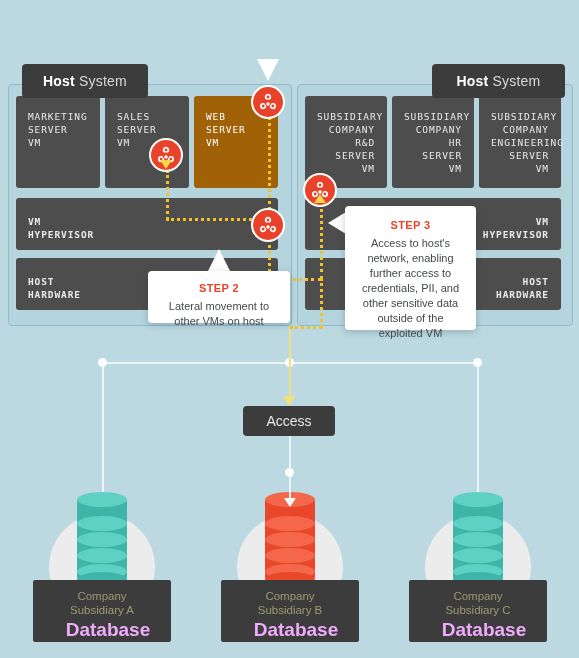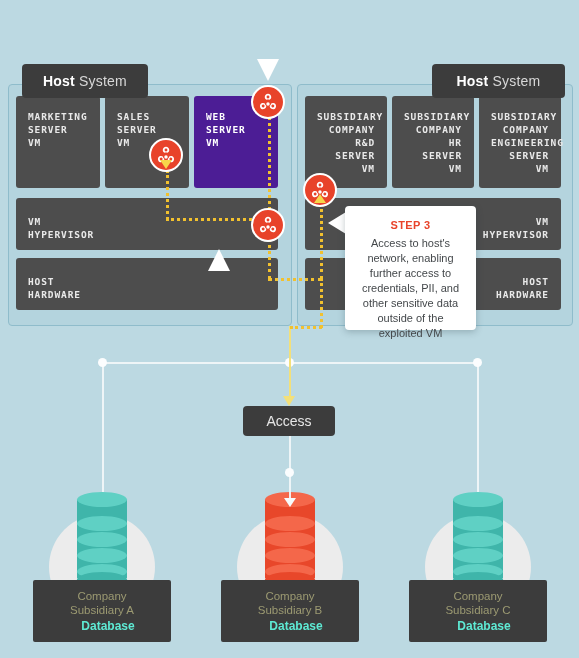--- a/index.html
+++ b/index.html
@@ -38,27 +38,27 @@
   #host-tab-left{left:22px;top:64px;width:126px;}
   #host-tab-right{left:432px;top:64px;width:133px;}
 
   .vmbox{
     position:absolute;
     background:#4d4d4d;
     border-radius:3px;
     color:#e9e9e9;
     font-family:"DejaVu Sans Mono", monospace;
     font-size:9.5px;
-    font-weight:bold;
+    font-weight:normal;
     letter-spacing:.9px;
     line-height:13px;
     padding:14px 12px 0 12px;
     box-sizing:border-box;
   }
-  .vmbox.red{background:#4c1d95;color:#fff;}
+  .vmbox.red{background:#a16207;color:#fff;}
   .vmbox.ralign{text-align:right;}
   .bar{
     position:absolute;
     background:#4d4d4d;
     border-radius:3px;
     color:#e9e9e9;
     font-family:"DejaVu Sans Mono", monospace;
     font-size:9.5px;
     font-weight:bold;
     letter-spacing:.9px;
@@ -140,21 +140,21 @@
   }
   .db-stack{position:absolute;left:50px;top:0px;width:50px;height:110px;z-index:3;}
   .db-disc{position:absolute;left:0;width:50px;height:15px;border-radius:50%/50%;}
   .db-body{position:absolute;left:0;width:50px;}
   .db-label{
     position:absolute;left:6px;top:88px;width:138px;height:62px;
     background:#3c3c3c;border-radius:2px;z-index:5;
     text-align:center;box-sizing:border-box;padding-top:9px;
   }
   .db-label .sub{display:block;color:#9c9a72;font-size:11.5px;line-height:14px;}
-  .db-label .dbname{display:block;color:#5eead4;font-size:12px;font-weight:bold;margin-top:2px;margin-left:12px;}
+  .db-label .dbname{display:block;color:#f0abfc;font-size:19px;font-weight:bold;margin-top:2px;margin-left:12px;}
 </style>
 </head>
 <body>
 
 <div class="stage">
 
   <div class="host-panel" id="host-left"></div>
   <div class="host-panel" id="host-right"></div>
 
   <div class="host-tab" id="host-tab-left">
@@ -273,20 +273,24 @@
         <path d="M32 8c5.2 0 9.4 4.2 9.4 9.4 0 3.6-2 6.7-5 8.3-1.4-.6-2.9-.9-4.4-.9s-3 .3-4.4.9c-3-1.6-5-4.7-5-8.3C22.6 12.2 26.8 8 32 8zm0 5.2a4.2 4.2 0 100 8.4 4.2 4.2 0 000-8.4z"></path>
         <path d="M9.8 48.6c-2.6-4.5-1-10.2 3.5-12.8 3.1-1.8 6.8-1.6 9.6.2.1 1.5.5 3 1.3 4.3.7 1.3 1.7 2.4 2.9 3.2-.2 3.4-2 6.6-5.1 8.4-4.5 2.6-10.2 1-12.2-3.3zm4.5-2.6a4.2 4.2 0 107.3-4.2 4.2 4.2 0 00-7.3 4.2z"></path>
         <path d="M54.2 48.6c-2 4.3-7.7 5.9-12.2 3.3-3.1-1.8-4.9-5-5.1-8.4 1.2-.8 2.2-1.9 2.9-3.2.8-1.3 1.2-2.8 1.3-4.3 2.8-1.8 6.5-2 9.6-.2 4.5 2.6 6.1 8.3 3.5 12.8zm-4.5-2.6a4.2 4.2 0 10-7.3-4.2 4.2 4.2 0 007.3 4.2z"></path>
         <circle cx="32" cy="38" r="5"></circle>
       </g>
     </svg>
   </div>
 
   <div class="tail down" style="left:257px;top:59px;"></div>
 
+  <div class="callout" style="left:148px;top:271px;width:142px;height:52px;">
+    <span class="step">STEP 2</span>
+    <span>Lateral movement to other VMs on host</span>
+  </div>
   <div class="tail up" style="left:208px;top:249px;"></div>
 
   <div class="callout" style="left:345px;top:206px;width:131px;height:124px;padding-top:12px;">
     <span class="step">STEP 3</span>
     <span>Access to host's network, enabling further access to credentials, PII, and other sensitive data outside of the exploited VM</span>
   </div>
   <div class="tail left" style="left:328px;top:212px;"></div>
 
   <div class="wline-h" style="left:102px;top:362px;width:376px;"></div>
   <div class="wline-v" style="left:102px;top:362px;height:130px;"></div>

